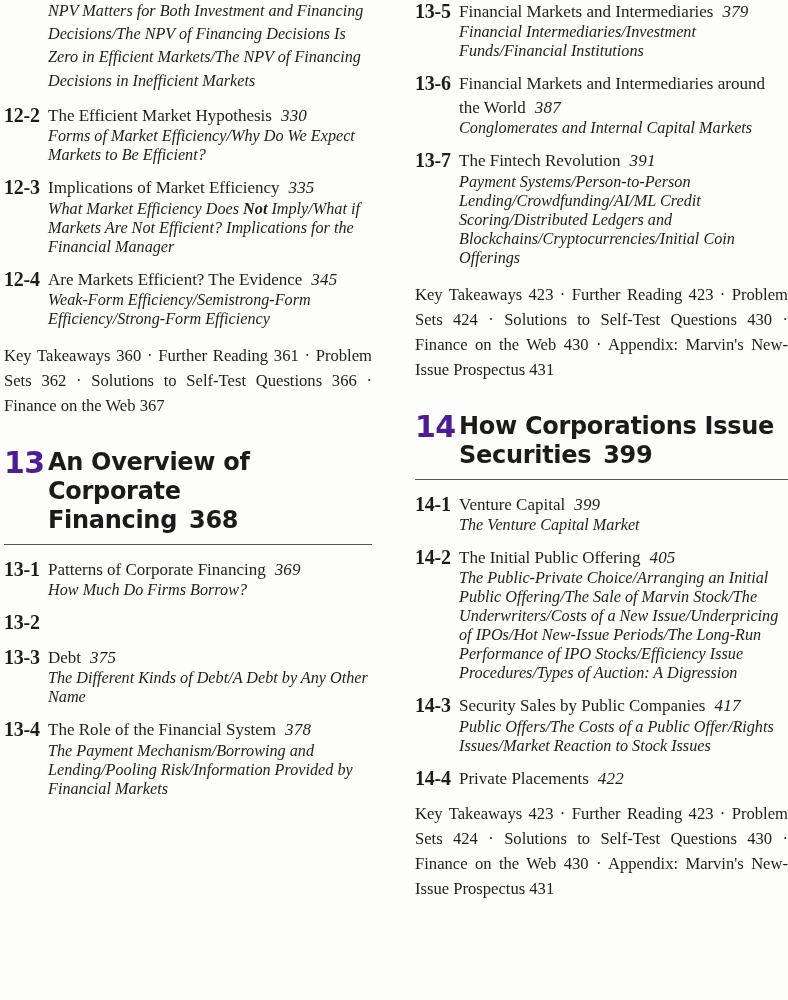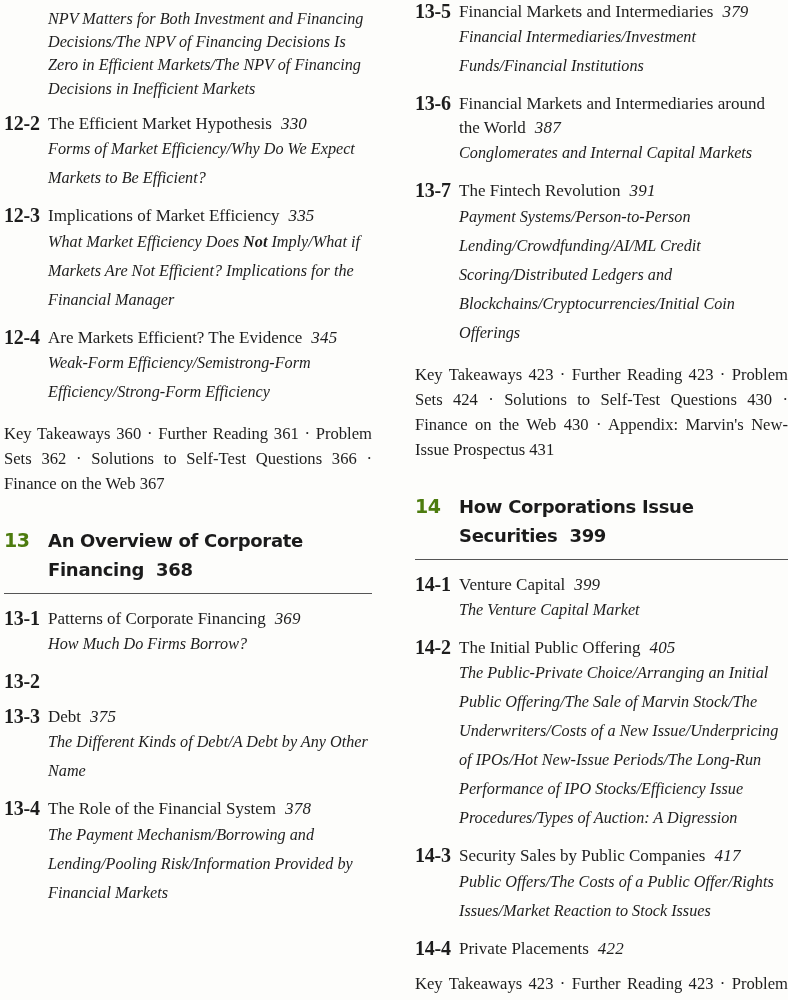--- a/index.html
+++ b/index.html
@@ -21,21 +21,21 @@
     height: 1000px;
     box-sizing: border-box;
     display: flex;
     gap: 22px;
   }
   .col {
     width: 372px;
     box-sizing: border-box;
     position: relative;
   }
-  .col-left  { padding: 0 0 0 4px; margin-top: 8px; }
+  .col-left  { padding: 0 0 0 4px; }
   .col-right { padding: 0 0 0 21px; width: 394px; }
 
   
   .entry {
     display: flex;
     align-items: flex-start;
     margin-bottom: 11px;
   }
   .entry .num {
     flex: 0 0 44px;
@@ -53,21 +53,21 @@
     white-space: normal;
   }
   .sec-title .pg {
     font-style: italic;
     margin-left: 9px;
     letter-spacing: 0.2px;
   }
   .sub {
     font-style: italic;
     font-size: 16.2px;
-    line-height: 29px;
+    line-height: 19px;
   }
   .sub b { font-weight: bold; }
 
   
   .cont-sub {
     font-style: italic;
     font-size: 16.2px;
     line-height: 23.2px;
     margin: 0 0 11px 44px;
   }
@@ -85,29 +85,29 @@
   .chapter {
     margin-top: 30px;
   }
   .chapter-inner {
     display: flex;
     align-items: flex-start;
     font-family: "DejaVu Sans", "Liberation Sans", sans-serif;
   }
   .chapter-num {
     flex: 0 0 44px;
-    font-size: 19px;
+    font-size: 30px;
     font-weight: bold;
     line-height: 29px;
-    color: #4d7c0f;
+    color: #4c1d95;
     letter-spacing: -0.5px;
   }
   .chapter-title {
     flex: 1 1 auto;
-    font-size: 18px;
+    font-size: 24px;
     font-weight: bold;
     line-height: 29px;
     color: #1b1b1b;
     letter-spacing: -0.3px;
   }
   .chapter-title .cpg { margin-left: 12px; }
   .rule {
     border: 0;
     border-top: 1.3px solid #555;
     margin: 9px 0 13px 0;

